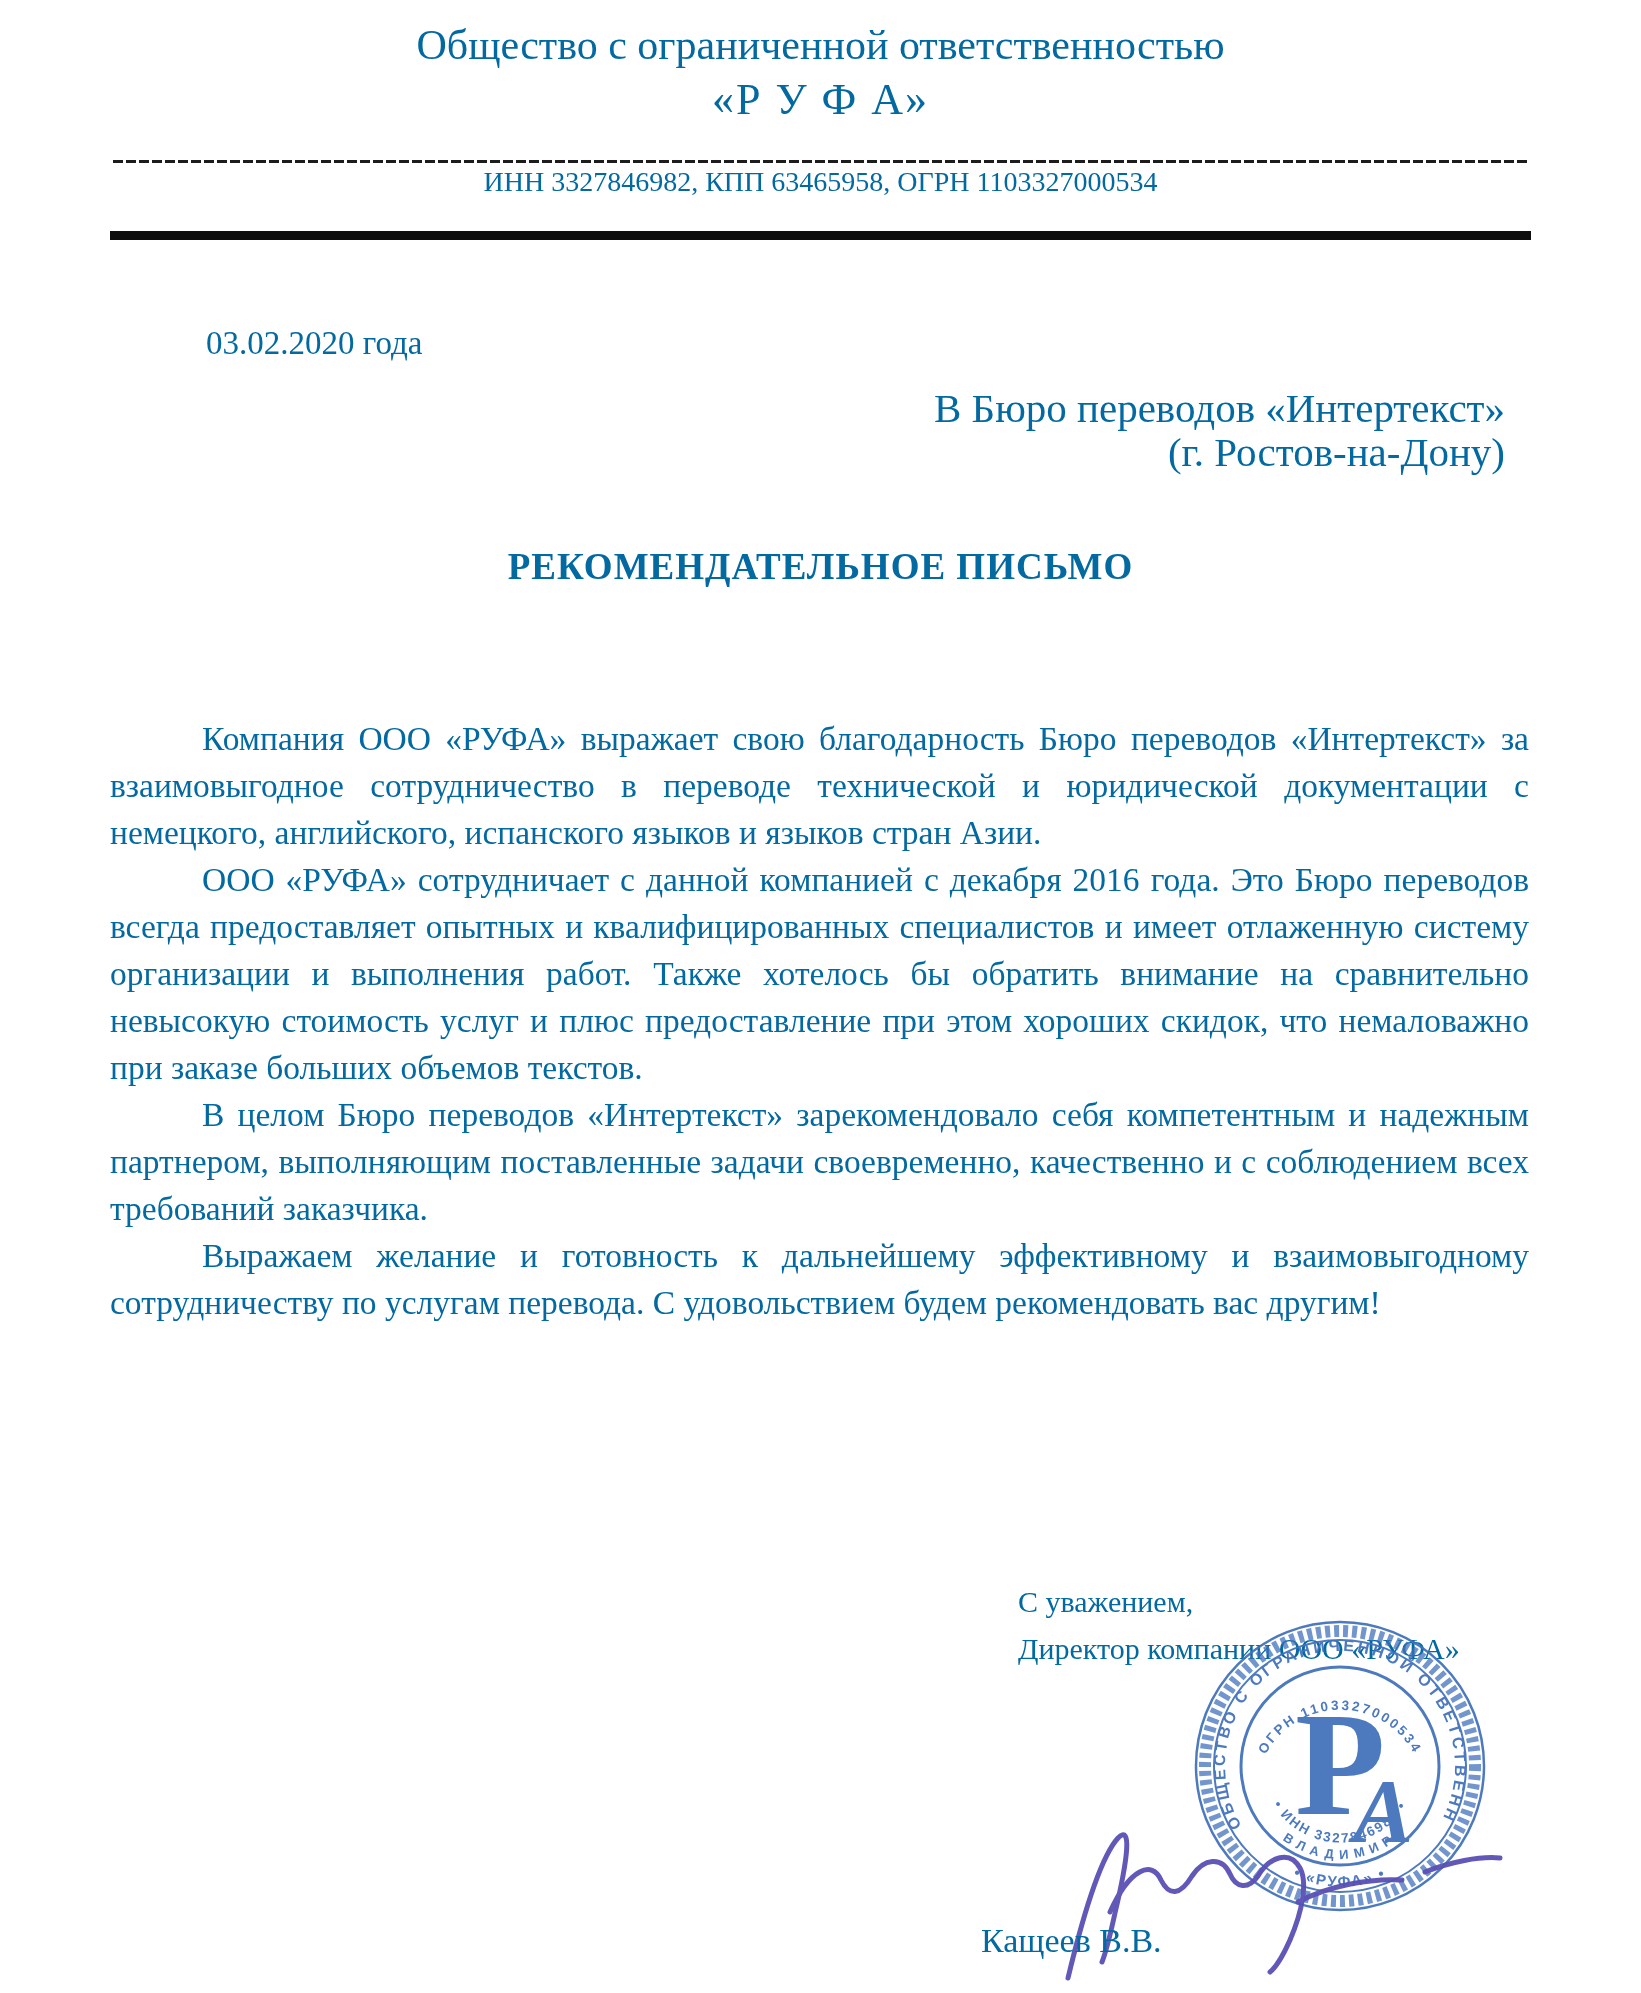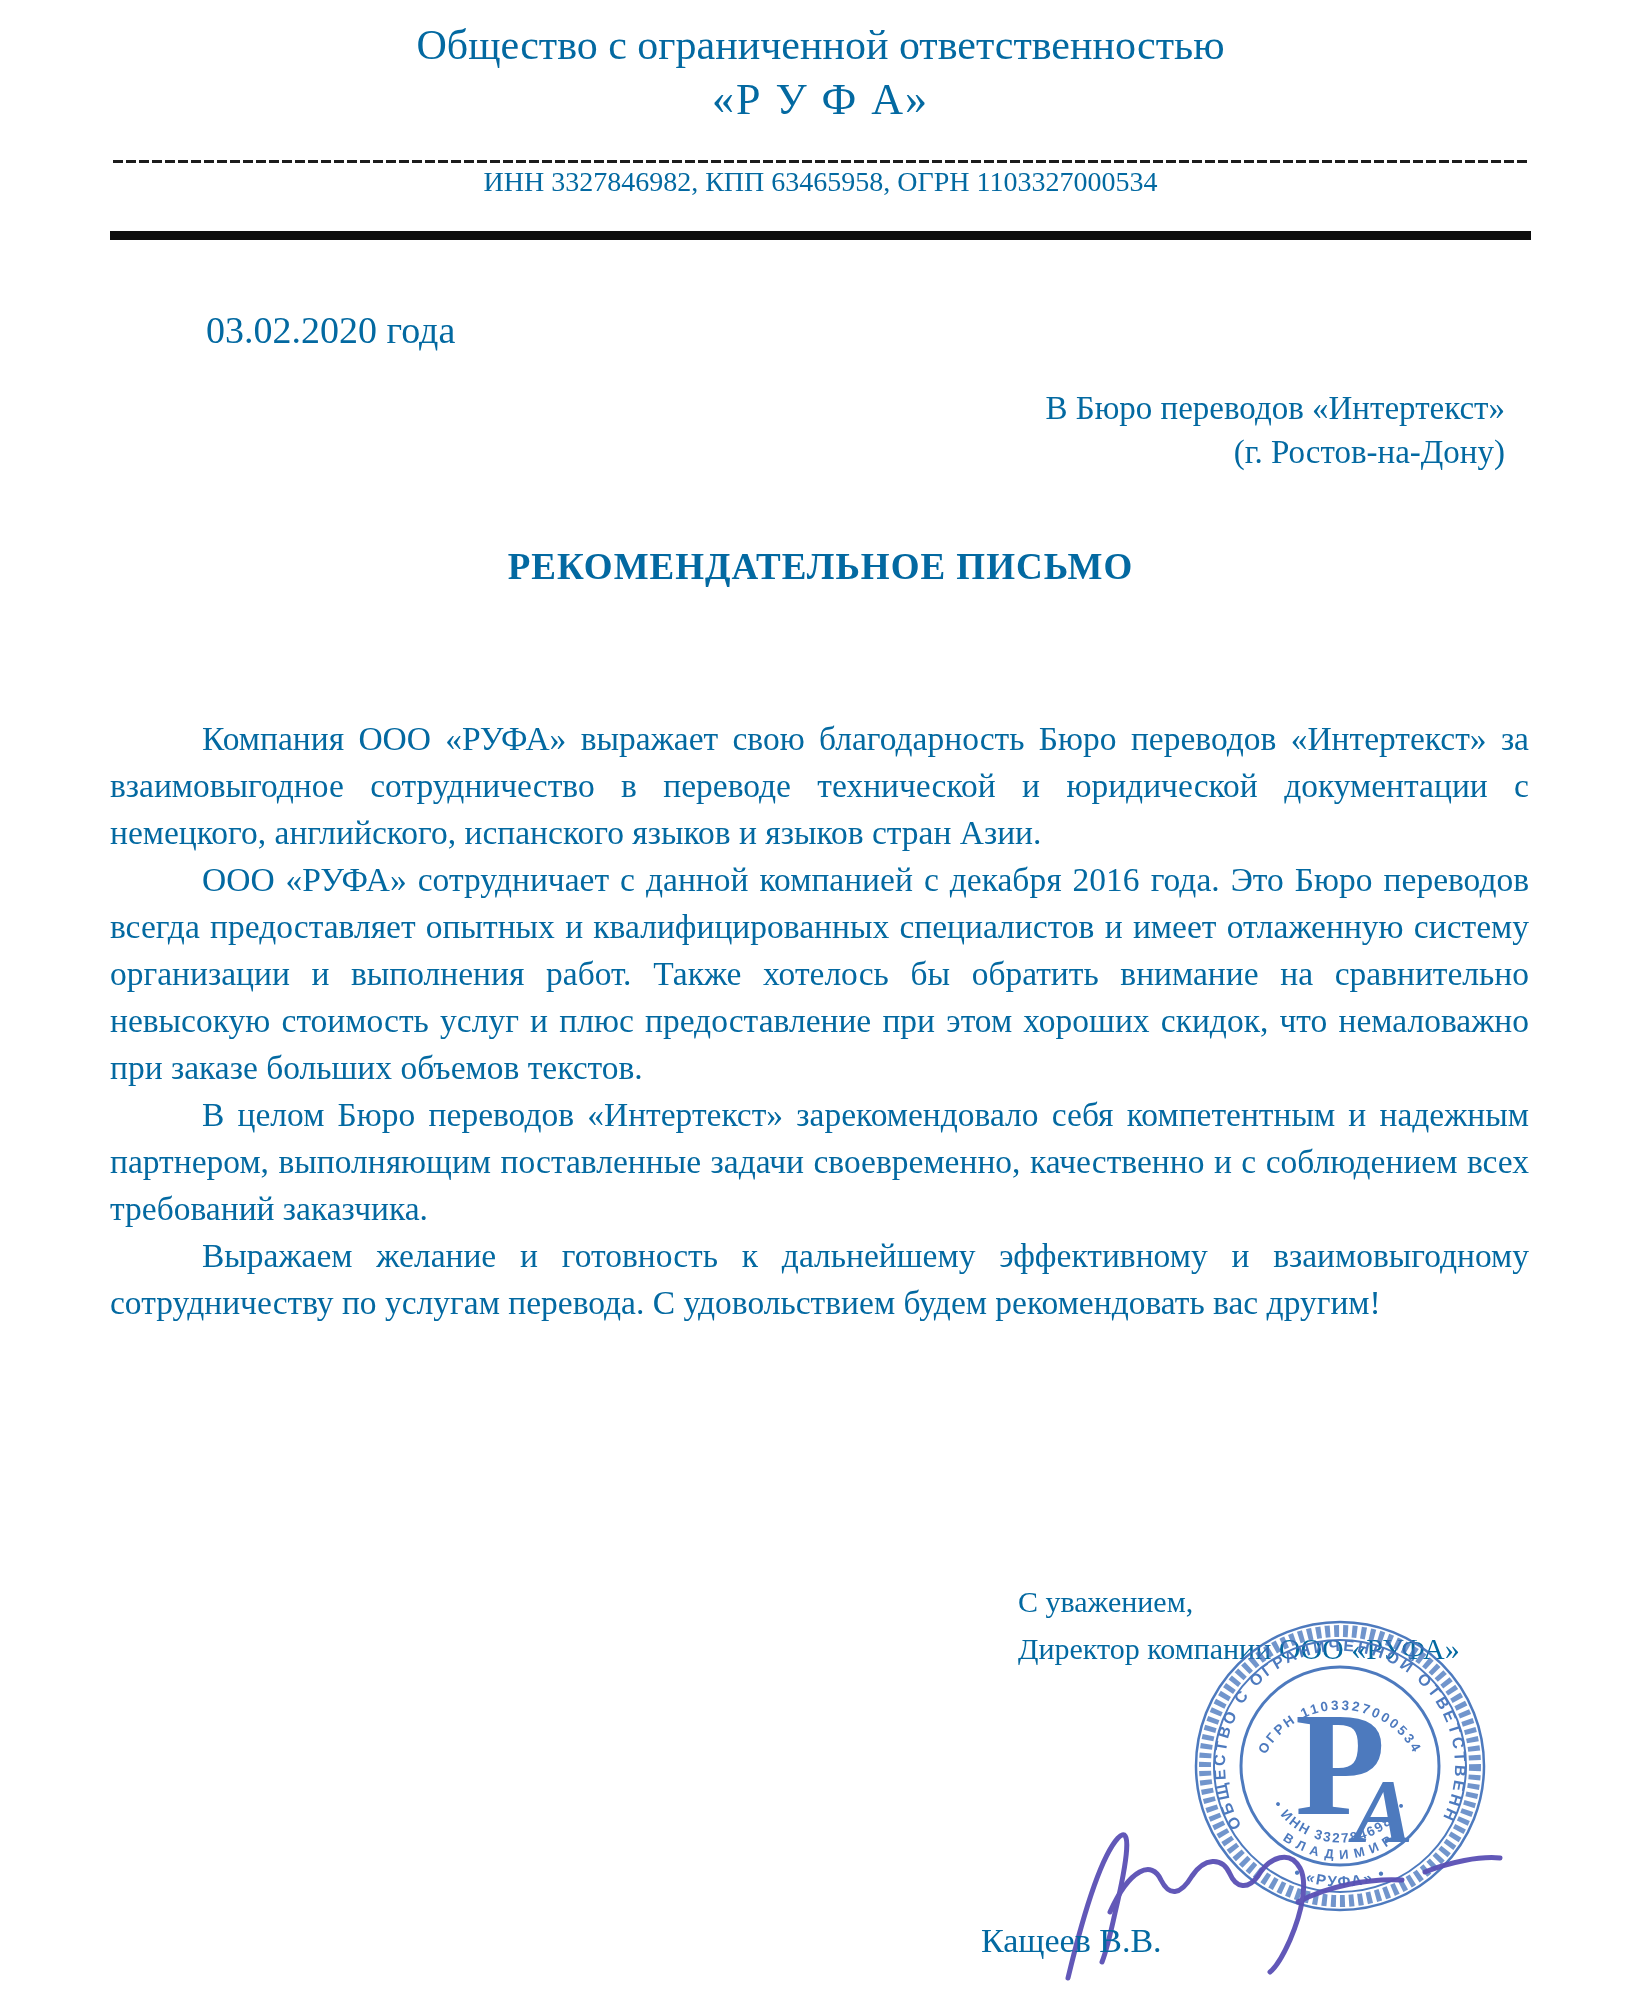--- a/index.html
+++ b/index.html
@@ -15,22 +15,22 @@
   .centered{left:0;right:0;text-align:center;}
   .org-line1{top:20px;font-size:42px;line-height:1.2;}
   .org-line2{top:74px;font-size:44px;letter-spacing:2px;}
   .rule-thin{
     top:160px;left:113px;right:113px;height:3px;
     background:repeating-linear-gradient(90deg,#1c1c1c 0 10px,#ffffff 10px 13px);
   }
   .requisites{top:166px;font-size:28px;}
   .address{top:197px;font-size:28px;}
   .rule-thick{top:231px;left:110px;right:110px;height:9px;background:#0e0e0e;}
-  .date{top:308px;left:206px;font-size:38px;}
-  .recipient{top:386px;right:136px;text-align:right;font-size:33px;line-height:44px;}
+  .date{top:325px;left:206px;font-size:33px;}
+  .recipient{top:386px;right:136px;text-align:right;font-size:41px;line-height:44px;}
   .letter-title{top:545px;font-size:37px;font-weight:bold;letter-spacing:1px;}
   .body-text{
     top:715px;left:110px;width:1419px;
     font-size:33.5px;line-height:47px;text-align:justify;
   }
   .body-text p{margin:0;text-indent:92px;}
   .signoff{top:1578px;left:980px;font-size:30px;line-height:47px;margin-left:38px;}
   .seal{top:1616px;left:1190px;width:300px;height:300px;opacity:.93;}
   .signature{top:1806px;left:1030px;width:520px;height:200px;}
   .signer-name{top:1922px;left:966px;font-size:34px;margin-left:15px;}

